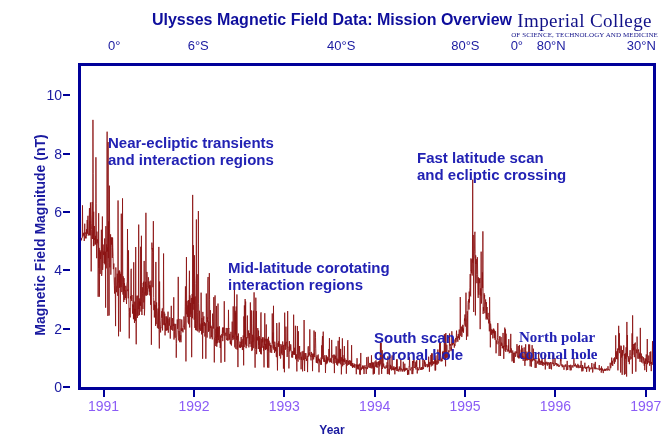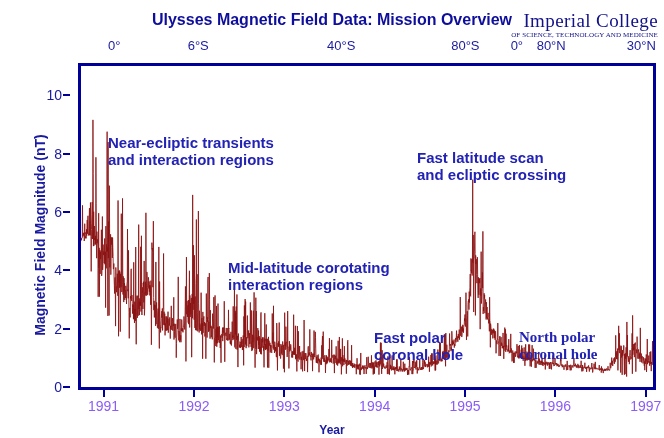--- a/index.html
+++ b/index.html
@@ -155,21 +155,21 @@
     line-height: 17px;
     color: #2222b4;
     white-space: pre;
     margin-top: 40px;
   }
   
   .logo {
     position: absolute;
     right: 6px;
     top: 3px;
-    text-align: right;
+    text-align: center;
   }
   .logo-main {
     font-family: "Liberation Serif", serif;
     font-size: 19px;
     color: #111188;
     letter-spacing: 0.4px;
     line-height: 20px;
     white-space: nowrap;
   }
   .logo-sub {
@@ -245,17 +245,17 @@
     <div class="logo-main">Imperial College</div>
     <div class="logo-sub">OF SCIENCE, TECHNOLOGY AND MEDICINE</div>
   </div>
 
 <div class="annot" style="left: 108px; top: 86px;">Near-ecliptic transients
 and interaction regions</div>
     <div class="annot" style="left: 228px; top: 211px;">Mid-latitude corotating
 interaction regions</div>
     <div class="annot" style="left: 417px; top: 101px;">Fast latitude scan
 and ecliptic crossing</div>
-    <div class="annot" style="left: 374px; top: 281px;">Fast polar
+    <div class="annot" style="left: 374px; top: 281px;">South scan
 coronal hole</div>
     <div class="annot" style="left: 519px; top: 281px; font-family: Liberation Serif, serif;">North polar
 coronal hole</div>
   </div>
 
 </body></html>

